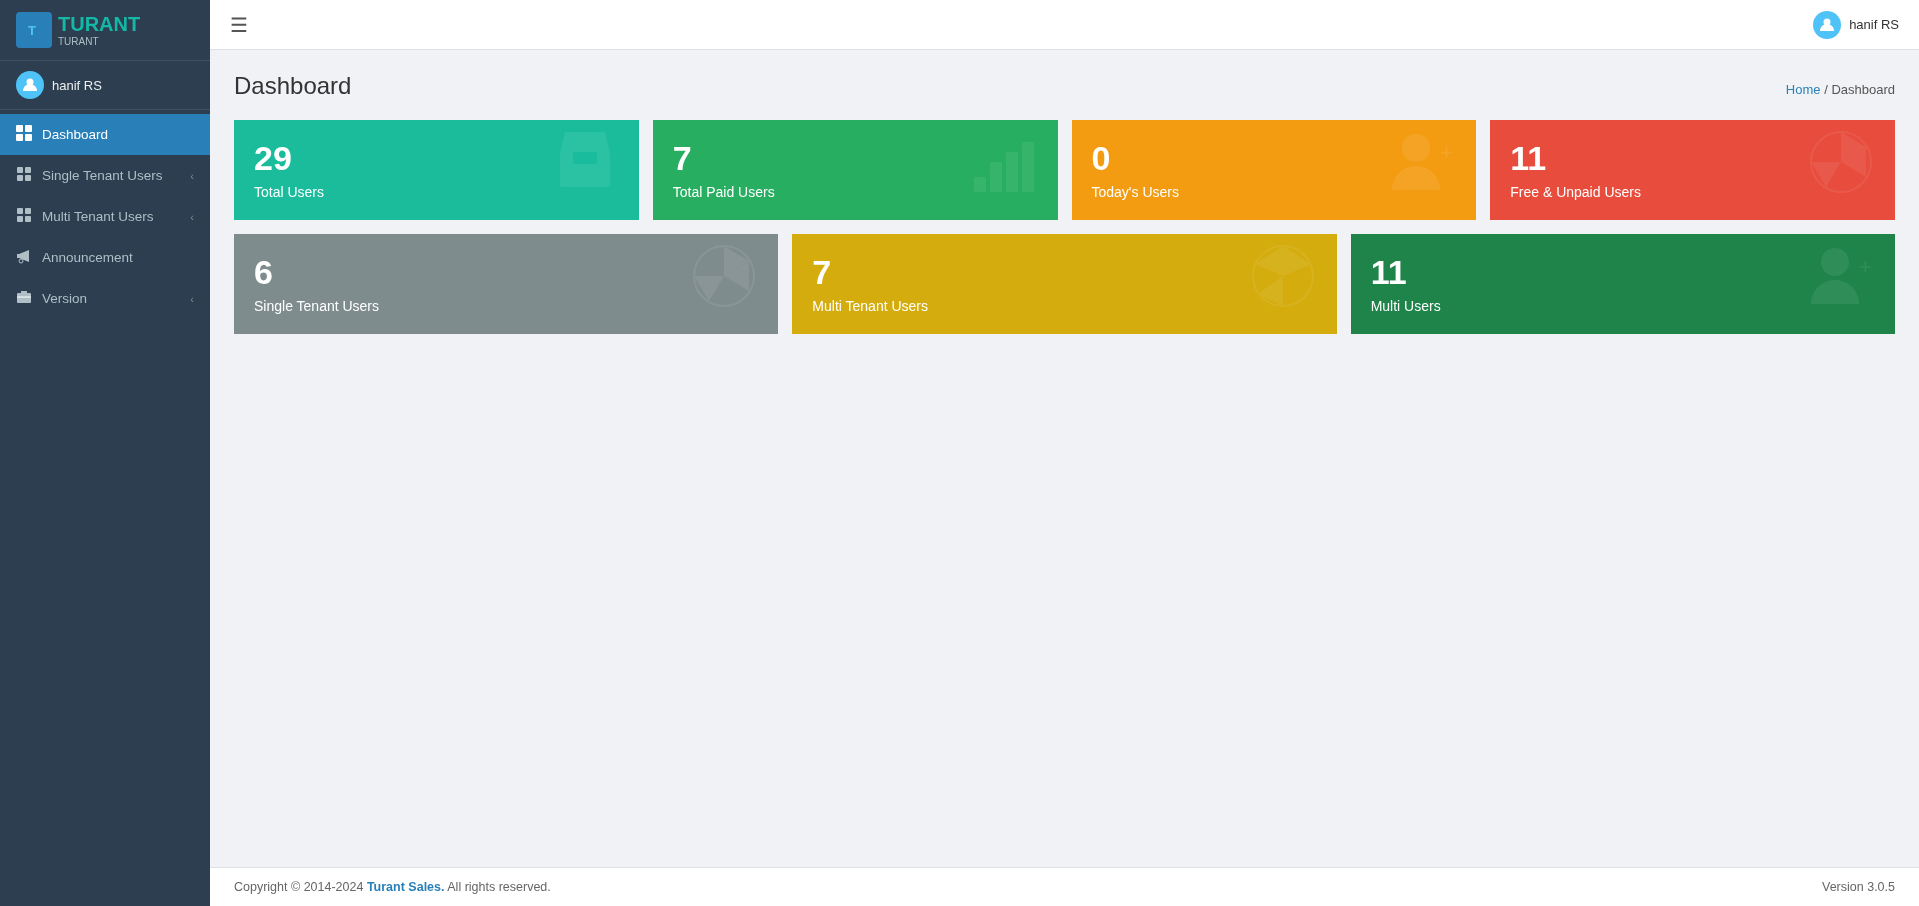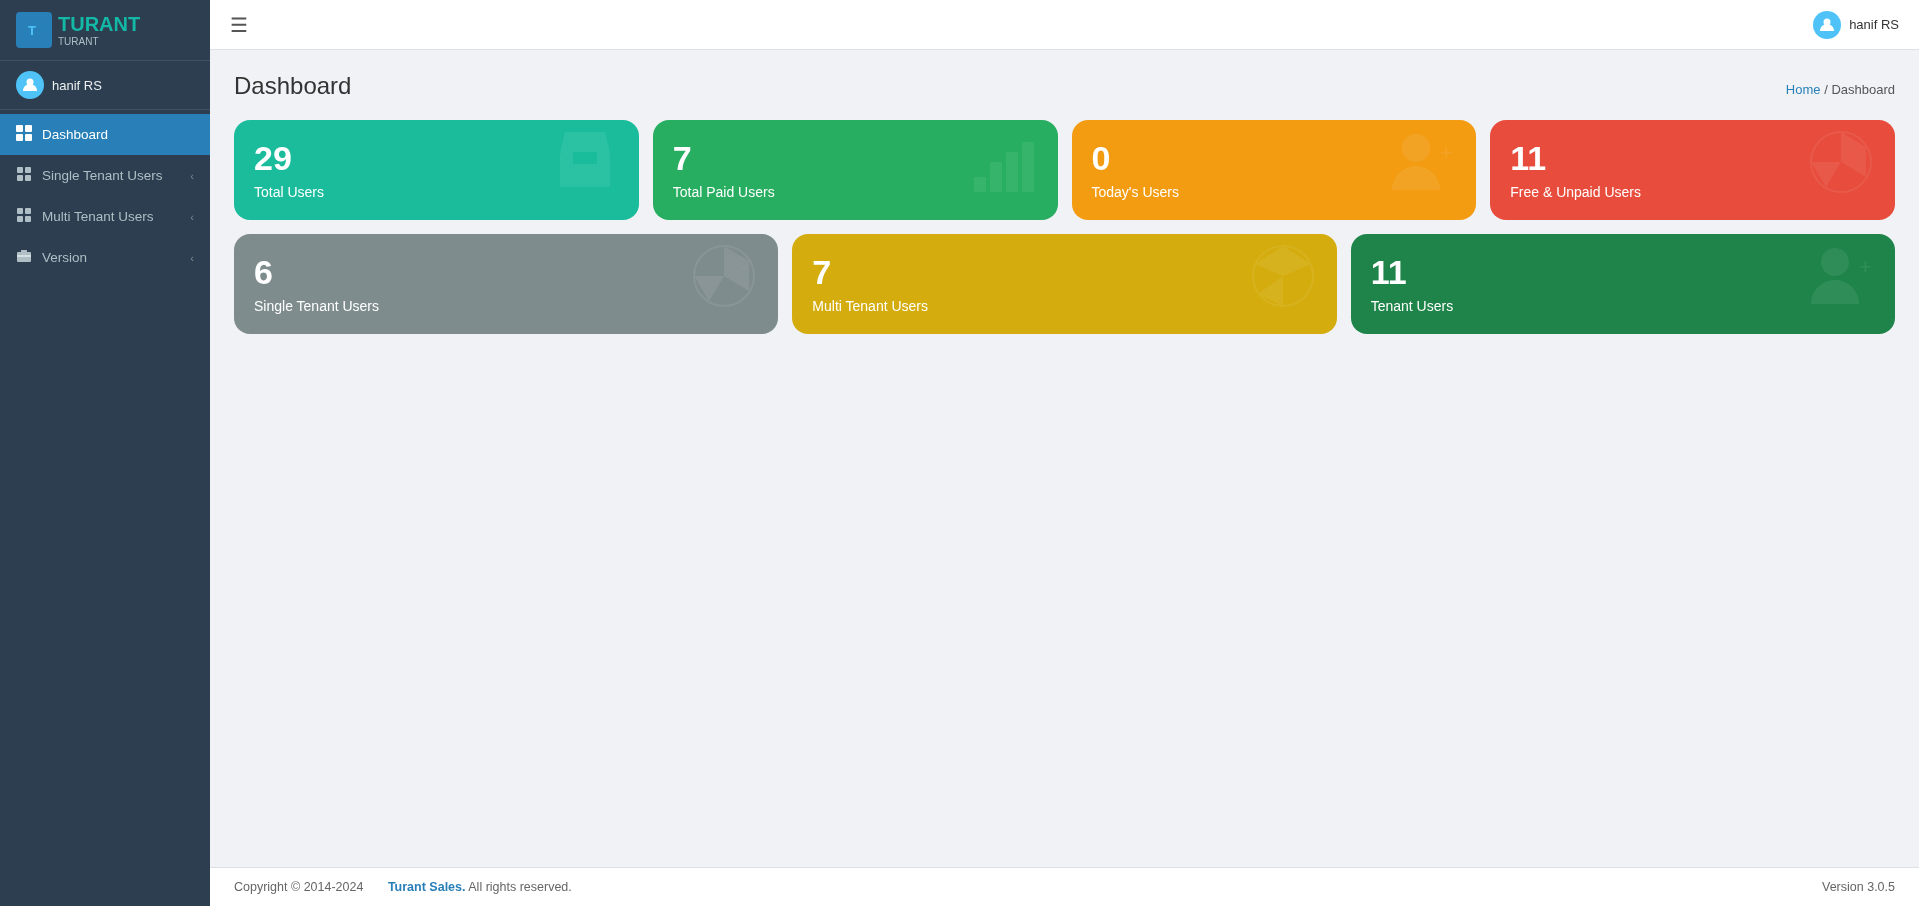--- a/index.html
+++ b/index.html
@@ -122,21 +122,21 @@
 
     
     .stats-grid {
       display: grid;
       grid-template-columns: repeat(3, 1fr);
       gap: 14px;
       margin-bottom: 14px;
     }
 
     .stat-card {
-      border-radius: 16px;
+      border-radius: 0;
       padding: 18px 20px;
       color: #fff;
       display: flex;
       align-items: center;
       justify-content: space-between;
       min-height: 100px;
       position: relative;
       overflow: hidden;
     }
     .stat-card-info { z-index: 1; }
@@ -163,21 +163,21 @@
     #footer {
       background: #fff;
       border-top: 1px solid #dde1e7;
       padding: 12px 24px;
       display: flex;
       justify-content: space-between;
       align-items: center;
       font-size: 12.5px;
       color: #666;
     }
-    .footer-brand { color: #2980b9; font-weight: 600; margin-left: 21px; }
+    .footer-brand { color: #2980b9; font-weight: 600; }
 
     
     #sidebar::-webkit-scrollbar { width: 4px; }
     #sidebar::-webkit-scrollbar-thumb { background: #4a6278; border-radius: 2px; }
   </style>
 </head>
 <body>
 
 <div id="sidebar">
   <div id="sidebar-logo">
@@ -244,20 +244,31 @@
             <rect x="9" y="1" width="6" height="6" rx="1"></rect>
             <rect x="1" y="9" width="6" height="6" rx="1"></rect>
             <rect x="9" y="9" width="6" height="6" rx="1"></rect>
           </svg>
         </span>
         <span>Multi Tenant Users</span>
       </div>
       <span class="nav-chevron">‹</span>
     </div>
 
+    <div class="nav-item">
+      <div class="nav-item-left">
+        <span class="nav-icon">
+          <svg width="16" height="16" viewBox="0 0 16 16" fill="currentColor">
+            <path d="M13 2L3 6H1v4h2l10 4V2z"></path>
+            <circle cx="5" cy="13" r="2" fill="none" stroke="currentColor"></circle>
+          </svg>
+        </span>
+        <span>Announcement</span>
+      </div>
+    </div>
 
     <div class="nav-item">
       <div class="nav-item-left">
         <span class="nav-icon">
           <svg width="16" height="16" viewBox="0 0 16 16" fill="currentColor">
             <rect x="1" y="4" width="14" height="10" rx="1"></rect>
             <path d="M5 4V2h6v2"></path>
             <line x1="1" y1="8" x2="15" y2="8" stroke="white" stroke-width="1"></line>
           </svg>
         </span>
@@ -385,21 +396,21 @@
             <path d="M40 10 L40 40 L12 28 Z"></path>
             <path d="M40 40 L68 28 L40 10 Z"></path>
             <path d="M40 40 L15 58 L40 70 Z"></path>
           </svg>
         </div>
       </div>
 
       <div class="stat-card card-dark-green">
         <div class="stat-card-info">
           <div class="stat-card-number">11</div>
-          <div class="stat-card-label">Tenant Users</div>
+          <div class="stat-card-label">Multi Users</div>
         </div>
         <div class="stat-card-icon">
           <svg width="80" height="80" viewBox="0 0 80 80" fill="currentColor" opacity="0.3">
             <circle cx="34" cy="26" r="14"></circle>
             <path d="M10 68c0-13.255 10.745-24 24-24s24 10.745 24 24H10z"></path>
             <text x="58" y="38" font-size="22" fill="currentColor">+</text>
           </svg>
         </div>
       </div>
 

